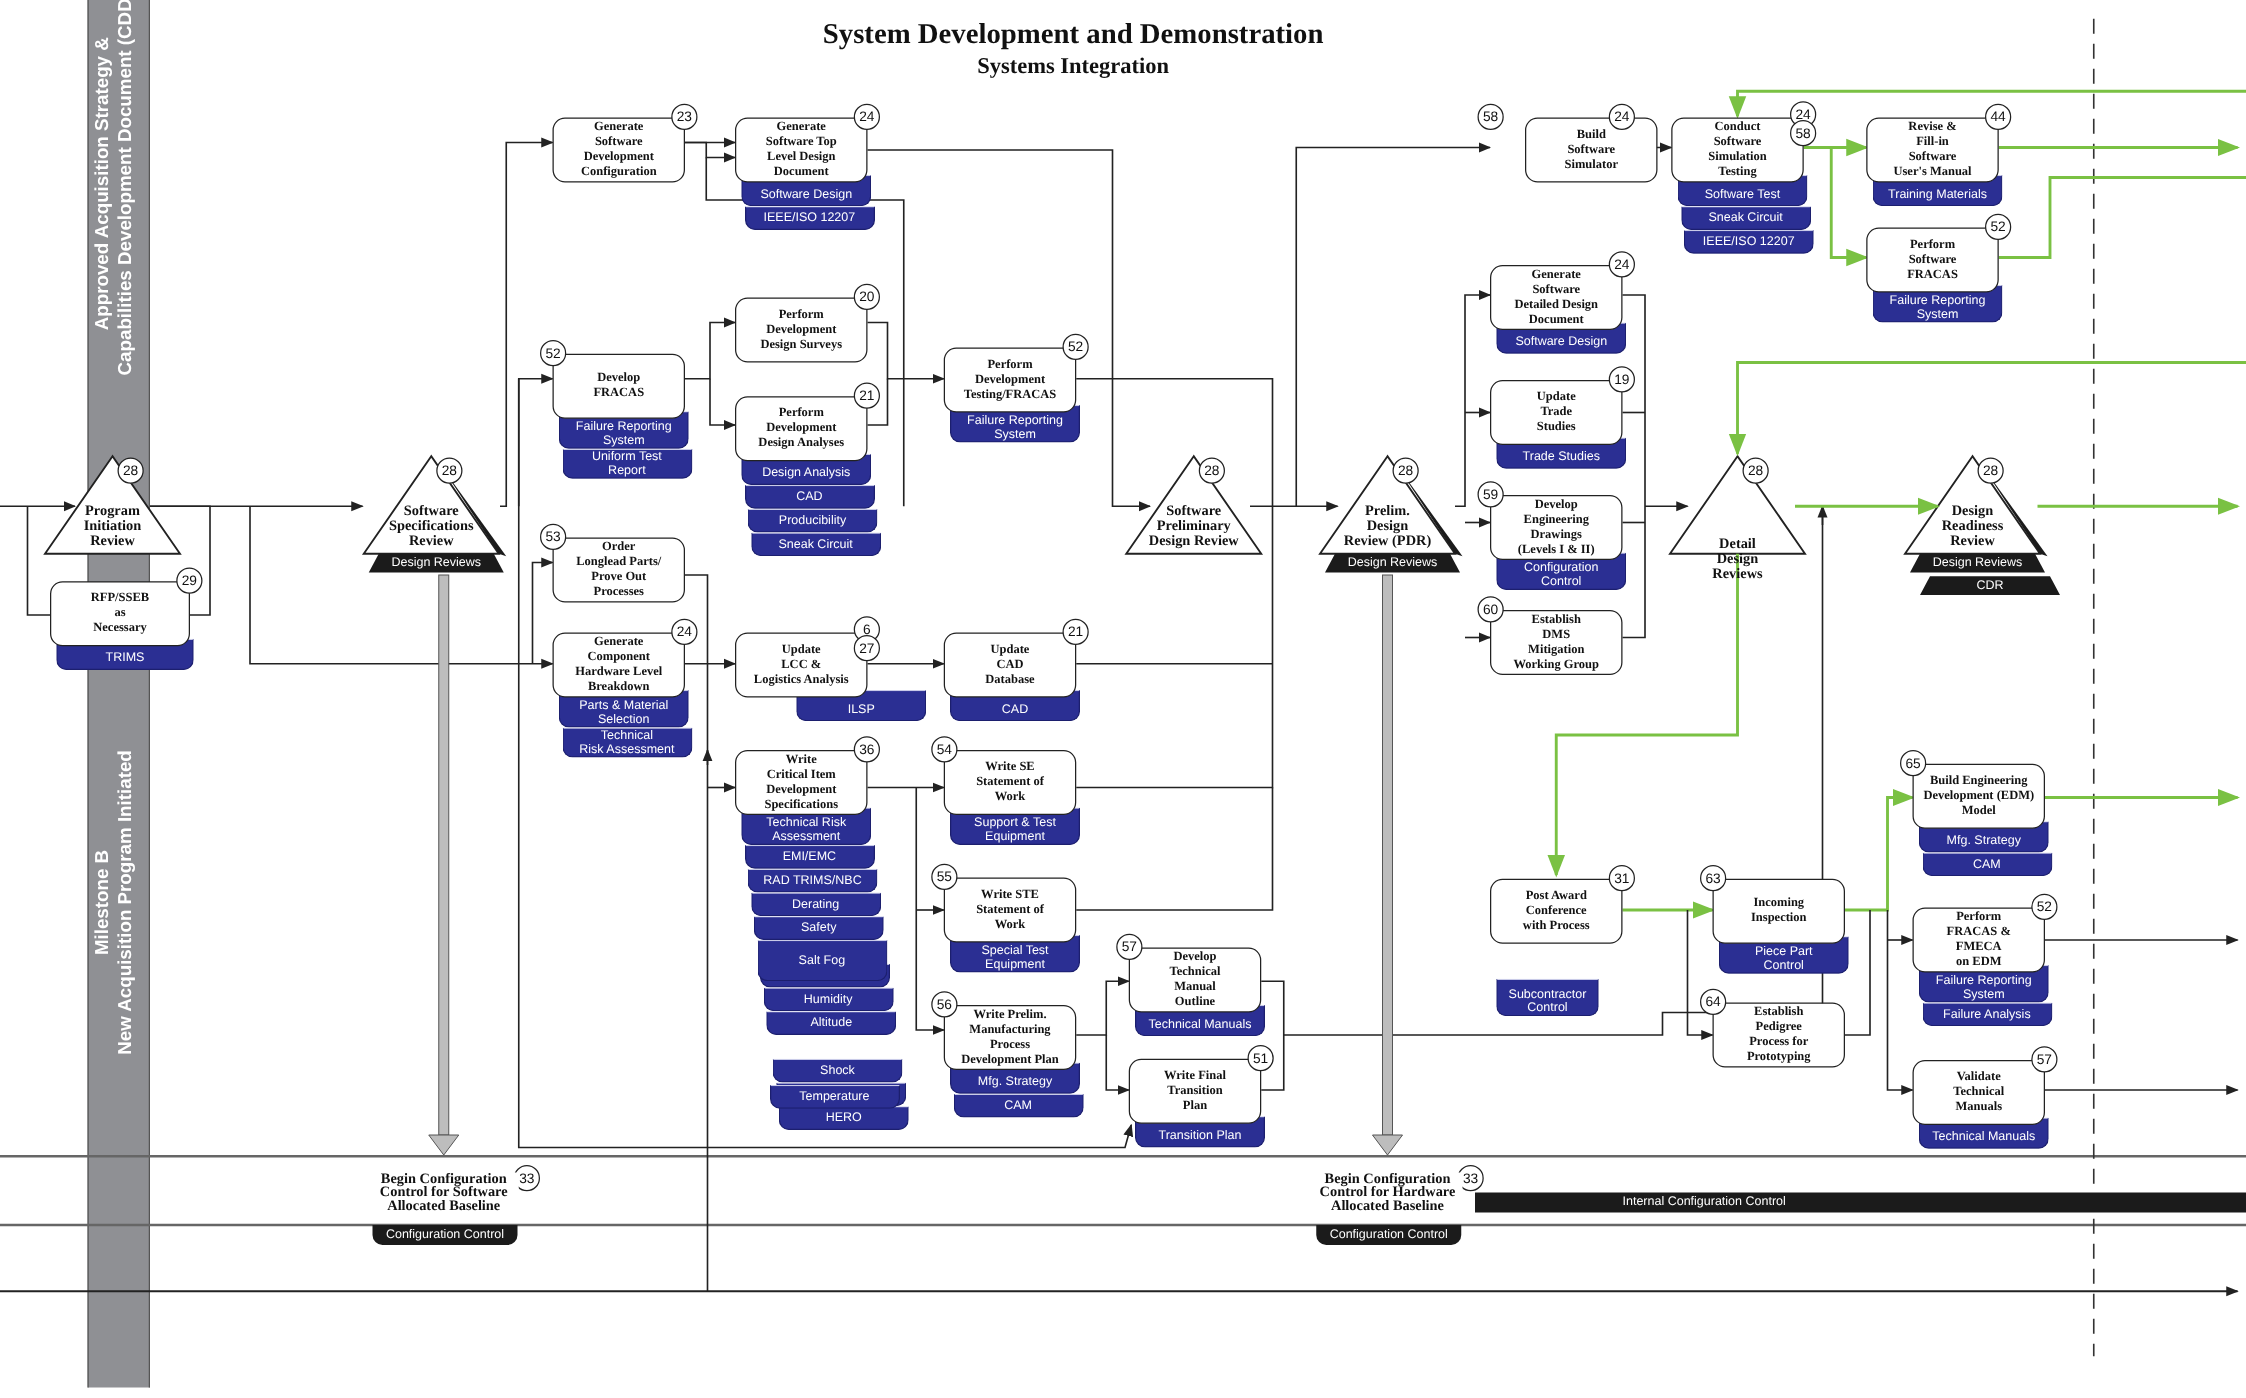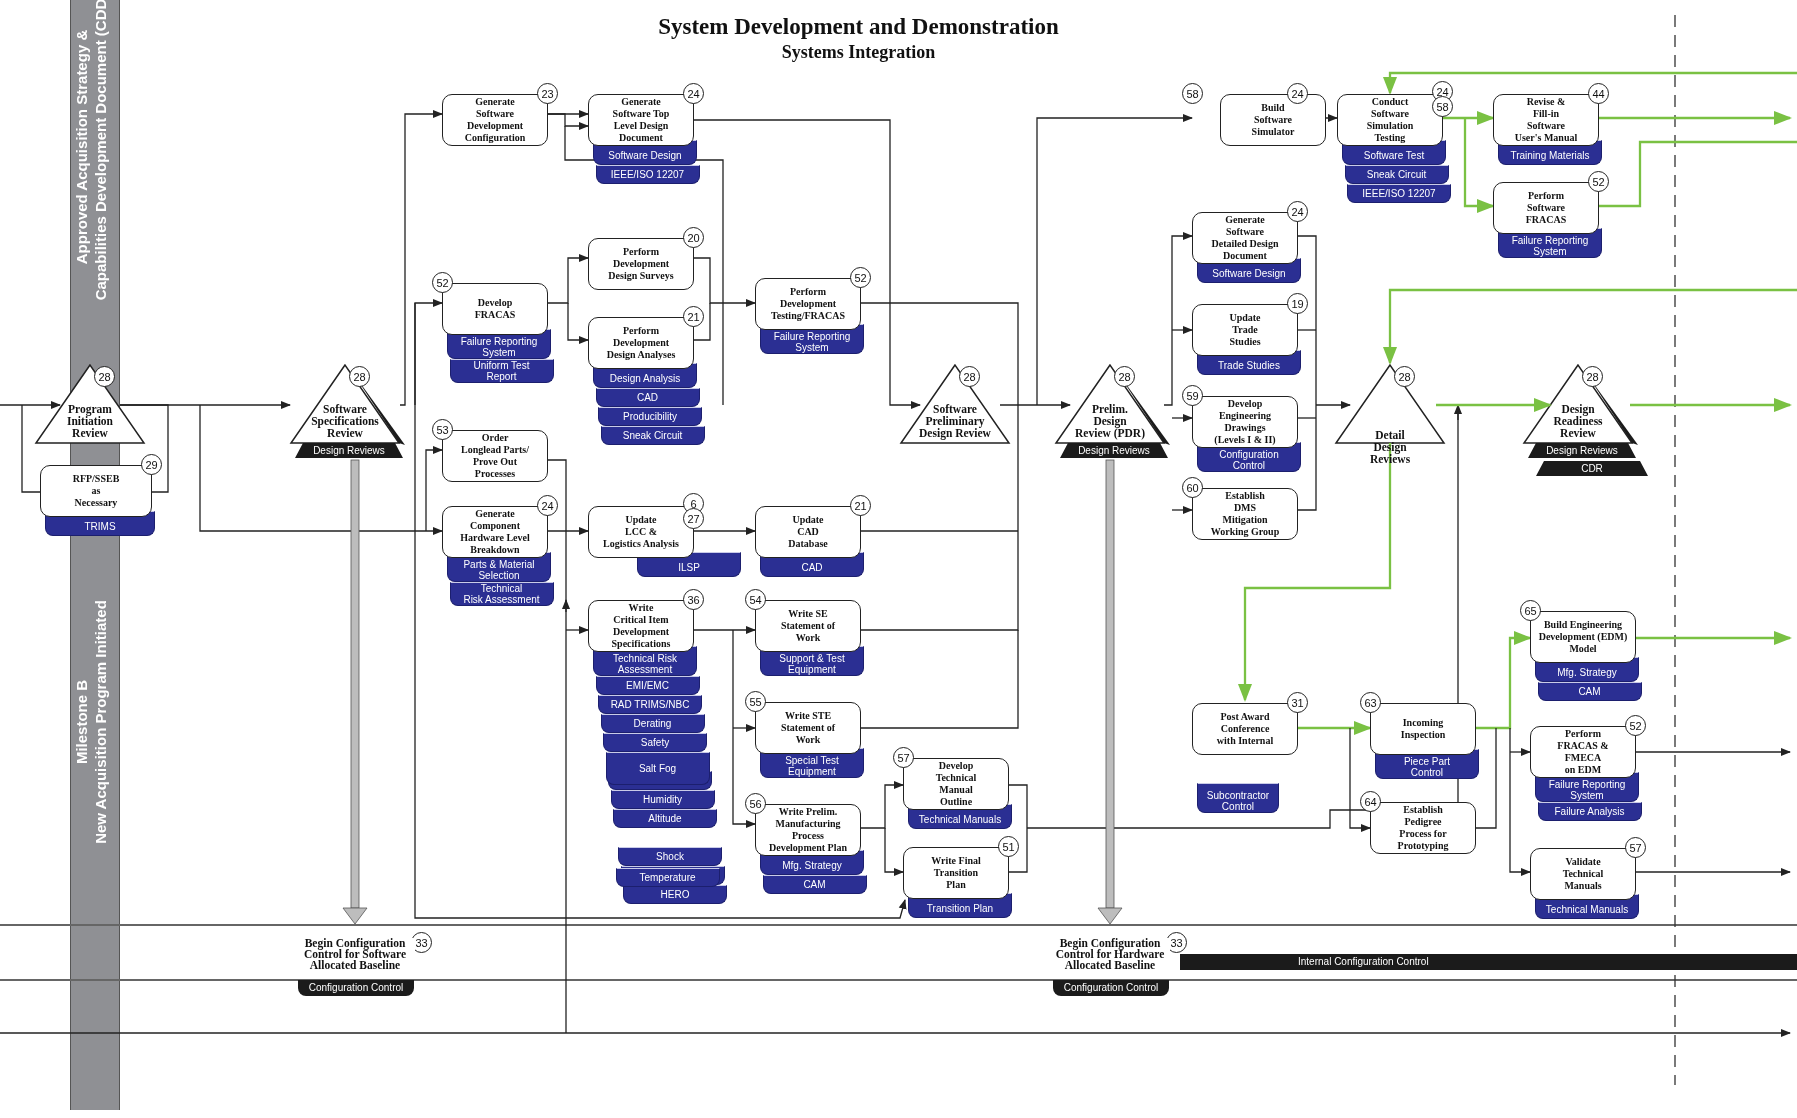--- a/index.html
+++ b/index.html
@@ -346,21 +346,21 @@
 DMS
 Mitigation
 Working Group</div>
       <div class="num" style="left: 1182px; top: 477px; z-index: 40;">60</div>
     </div>
     <div class="node" style="left: 0px; top: 0px;">
       <div class="tag" style="left: 1197px; top: 749px; width: 82px; height: 30px; padding-top: 6px; white-space: pre; z-index: 20; margin-top: 34px;">Subcontractor
 Control</div>
       <div class="box" style="left: 1192px; top: 703px; width: 106px; height: 52px; white-space: pre; z-index: 30;">Post Award
 Conference
-with Internal</div>
+with Process</div>
       <div class="num" style="left: 1287px; top: 692px; z-index: 40;">31</div>
     </div>
     <div class="node" style="left: 0px; top: 0px;">
       <div class="tag" style="left: 1375px; top: 749px; width: 104px; height: 30px; padding-top: 6px; white-space: pre; z-index: 20;">Piece Part
 Control</div>
       <div class="box" style="left: 1370px; top: 703px; width: 106px; height: 52px; white-space: pre; z-index: 30;">Incoming
 Inspection</div>
       <div class="num" style="left: 1360px; top: 692px; z-index: 40;">63</div>
     </div>
     <div class="node" style="left: 0px; top: 0px;">

